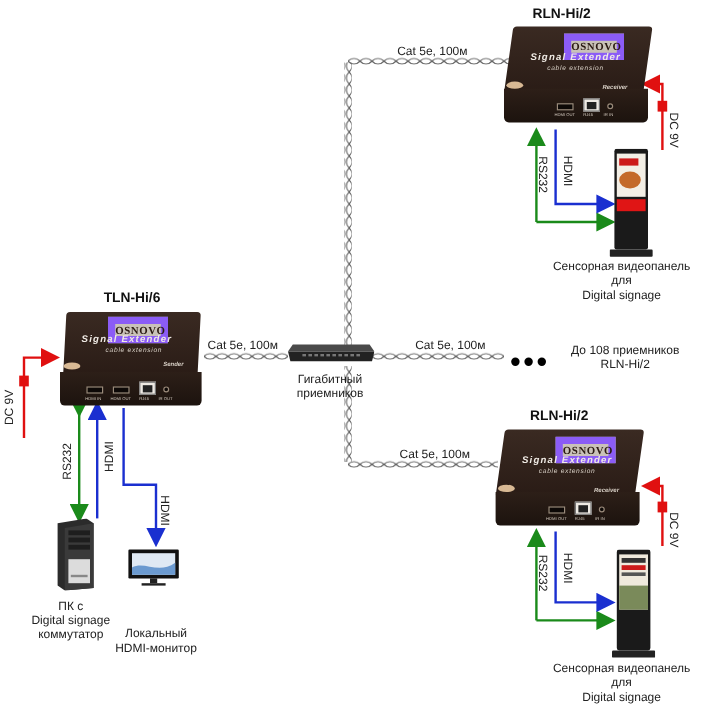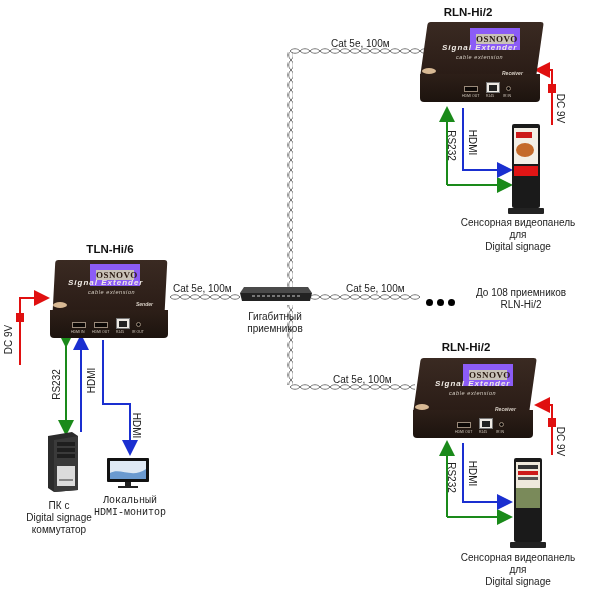--- a/index.html
+++ b/index.html
@@ -127,21 +127,21 @@
 
 <div class="abs" style="left:106px; top:457px; width:44px; height:34px;">
   <svg width="44" height="34" style="position:static;">
     <rect x="1" y="1" width="42" height="24" rx="1" fill="#111"></rect>
     <rect x="4" y="4" width="36" height="18" fill="#dfe9f4"></rect>
     <path d="M4,16 C14,10 26,22 40,12 L40,22 L4,22 Z" fill="#6b9ad0"></path>
     <rect x="19" y="25" width="6" height="4" fill="#222"></rect>
     <rect x="12" y="29" width="20" height="2" fill="#222"></rect>
   </svg>
 </div>
-<div class="abs lbl" style="left:90px; top:495px; width:80px;font-family:Liberation Mono, monospace;">
+<div class="abs lbl" style="left:90px; top:523px; width:80px;">
   <div>Локальный</div>
   <div>HDMI-монитор</div>
 </div>
 
 <div class="abs lbl" style="left:173px; top:283px;">Cat 5e, 100м</div>
 <div class="abs" style="left:238px; top:285px; width:74px; height:18px;">
   <svg width="74" height="18" style="position:static;">
     <polygon points="6,2 70,2 74,8 2,8" fill="#4a4a4a"></polygon>
     <polygon points="2,8 74,8 72,16 4,16" fill="#222"></polygon>
     <g fill="#777">

